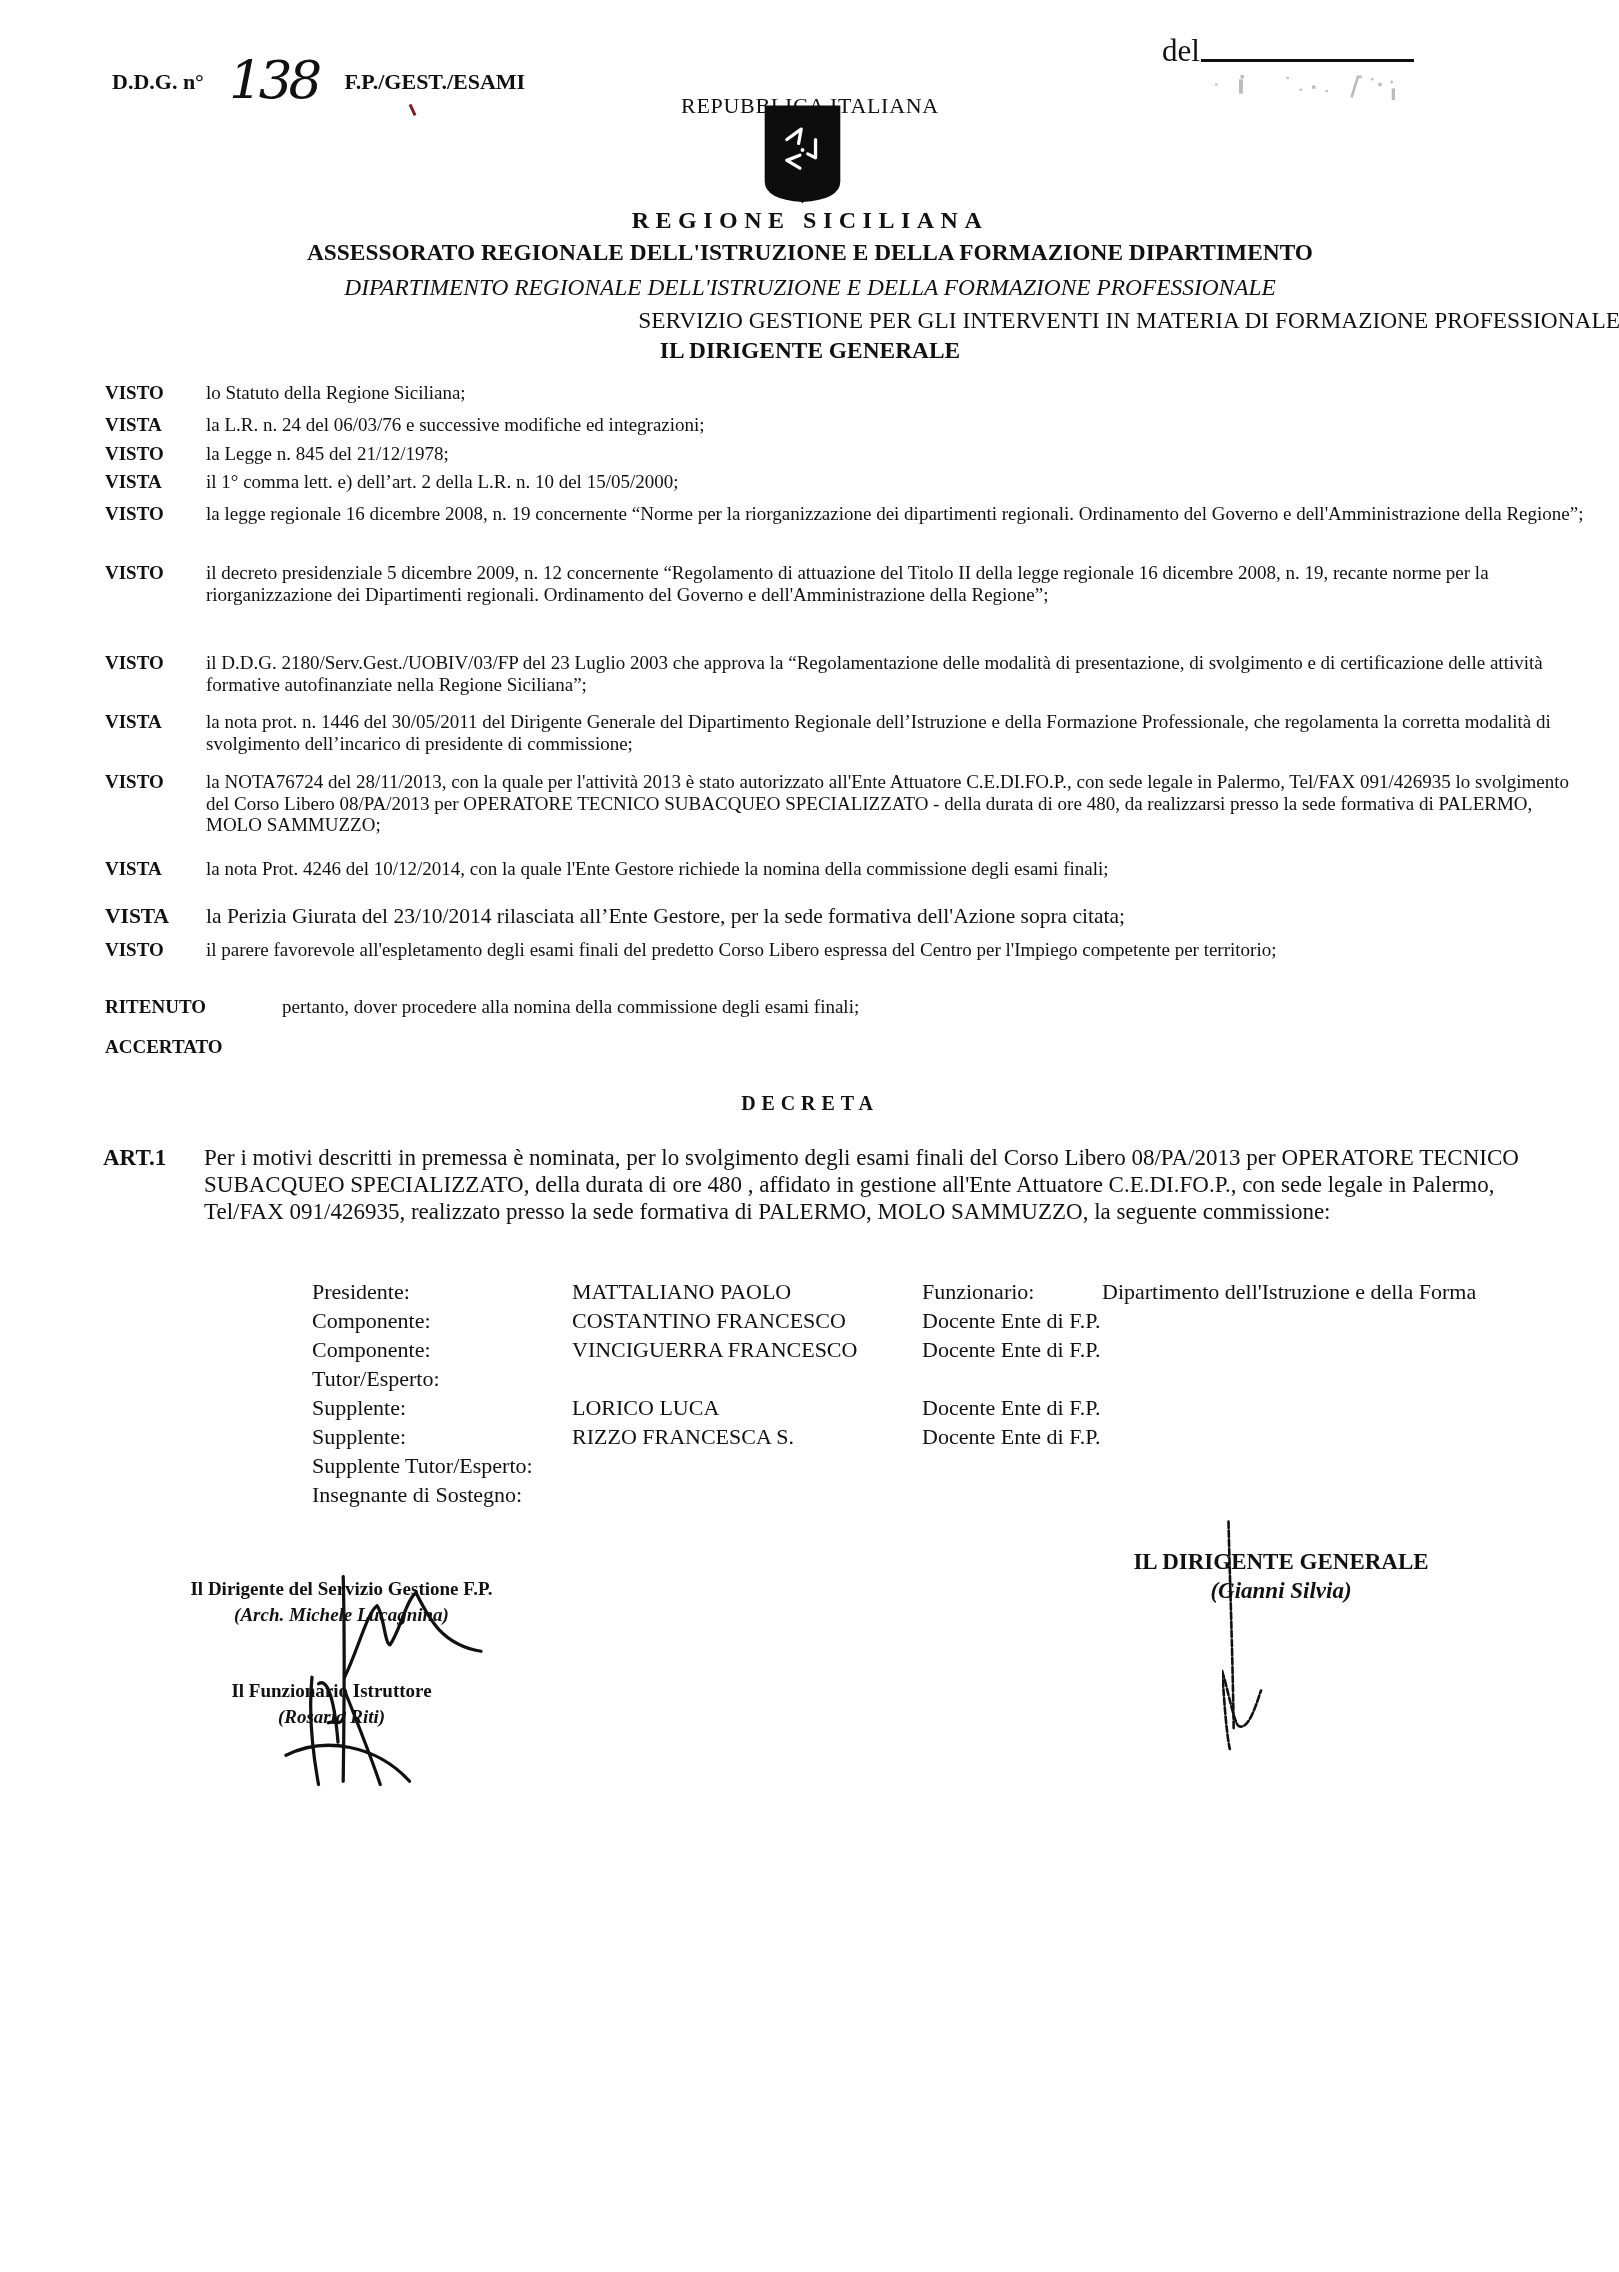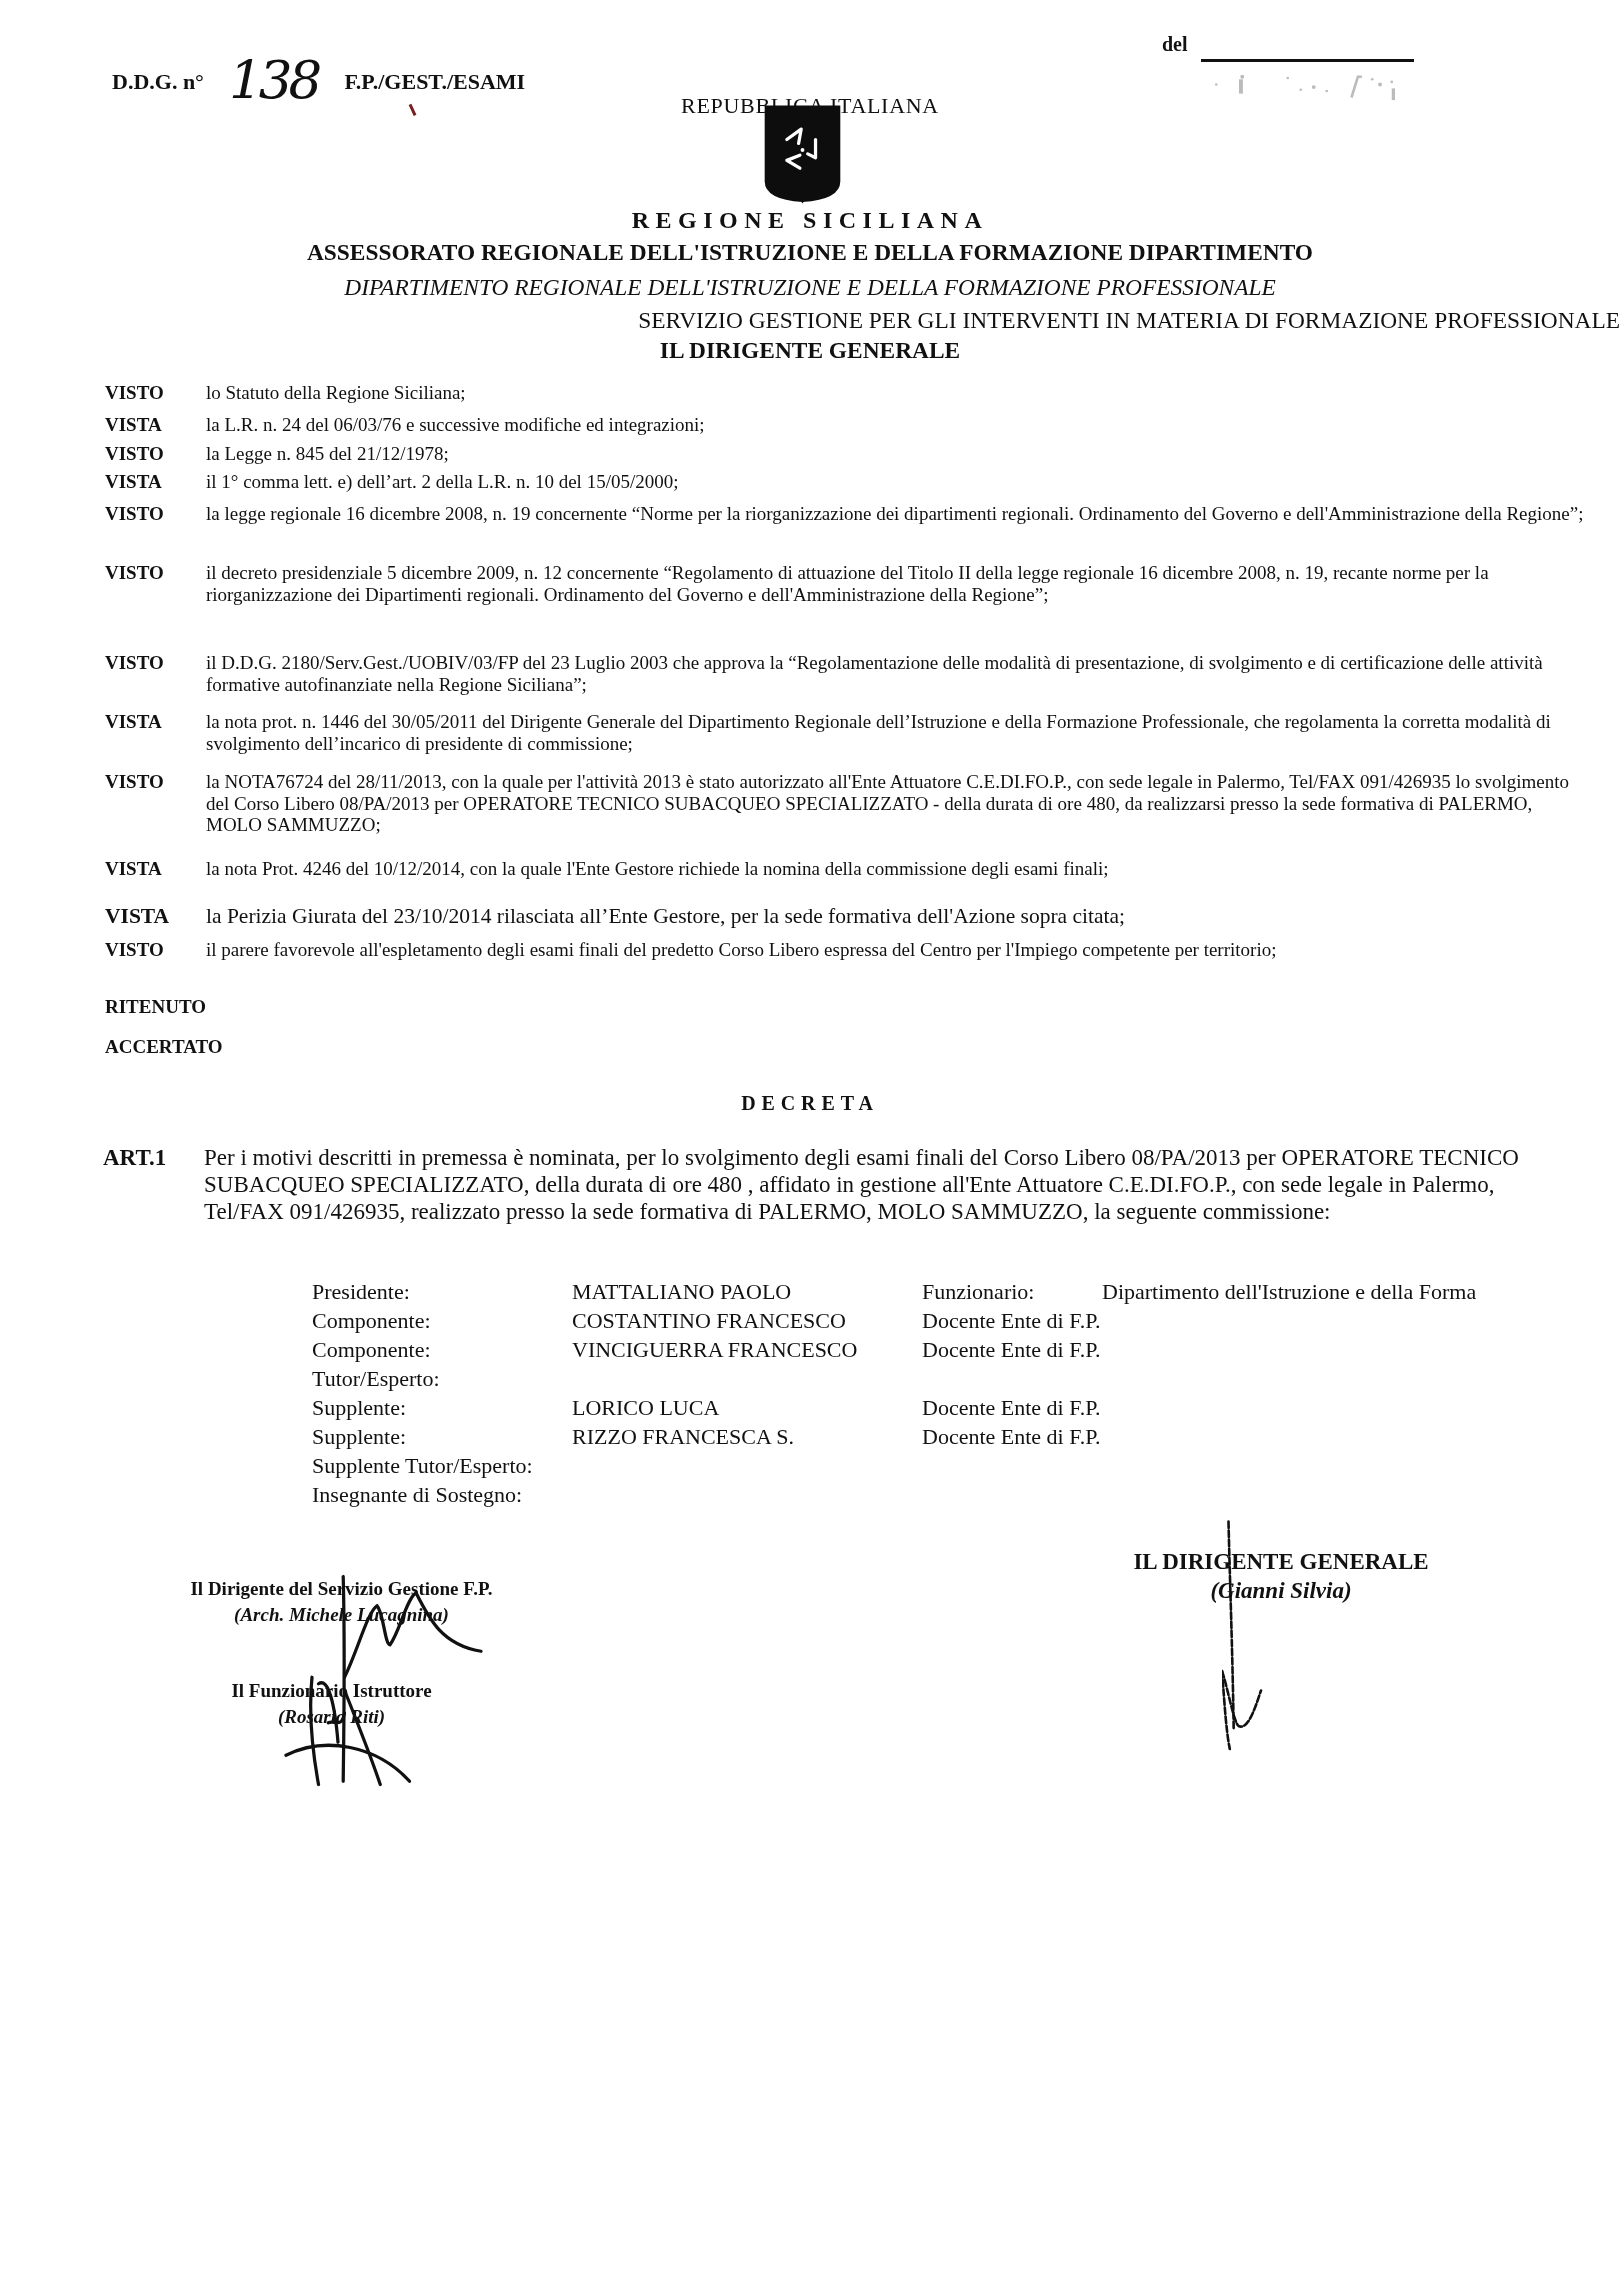--- a/index.html
+++ b/index.html
@@ -7,21 +7,21 @@
     width: 1620px; height: 2273px; position: relative; overflow: hidden;
     font-family: "Liberation Serif", "DejaVu Serif", serif; color: #111111;
   }
   .abs { position: absolute; }
   .center { left: 0; width: 1620px; text-align: center; }
 
   
   .ddg { left: 112px; top: 30px; font-size: 22px; font-weight: bold; }
   .ddg-num { font-family: "DejaVu Serif", serif; font-size: 53px; font-weight: normal; font-style: italic;
              display: inline-block; margin: 10px 26px 0 25px; position: relative; top: 9px; letter-spacing: -3.9px; }
-  .del { left: 1162px; top: 32.5px; font-size: 20px; font-weight: bold; }
+  .del { left: 1162px; top: 32.5px; font-size: 31px; font-weight: normal; }
   .del-line { left: 1201px; top: 59px; width: 213px; height: 2.6px; background: #111; }
   .stamp { left: 1203px; top: 65px; width: 215px; height: 39px; color: #777; font-size: 22px; letter-spacing: 5.2px;
            opacity: .55; font-style: italic; }
   .rep { top: 85px; font-size: 22px; letter-spacing: 0.7px; margin-top: 8px; }
   .emblem { left: 762px; top: 103px; width: 81px; height: 103px; }
   .tick { left: 411px; top: 104px; width: 2.6px; height: 11.7px; background: #7a1f1f; transform: rotate(-25deg); }
 
   .h-regione { top: 207px; font-size: 24px; font-weight: bold; letter-spacing: 6.5px; }
   .h-assess { top: 239px; font-size: 23.4px; font-weight: bold; }
   .h-dip { top: 274px; font-size: 23.4px; font-style: italic; }
@@ -151,20 +151,21 @@
 <div class="abs prem big" style="top:905px">
   <span class="lab">VISTA</span>
   <div class="txt">la Perizia Giurata del 23/10/2014 rilasciata all’Ente  Gestore, per la sede formativa dell'Azione sopra citata;</div>
 </div>
 <div class="abs prem" style="top:939px">
   <span class="lab">VISTO</span>
   <div class="txt">il parere favorevole all'espletamento degli esami finali del predetto Corso Libero espressa del Centro per l'Impiego competente per territorio;</div>
 </div>
 <div class="abs prem wide" style="top:996px">
   <span class="lab">RITENUTO</span>
+  <div class="txt">pertanto, dover procedere alla nomina della commissione degli esami finali;</div>
 </div>
 <div class="abs prem wide" style="top:1036px">
   <span class="lab">ACCERTATO</span>
 </div>
 
 <div class="abs center decreta">DECRETA</div>
 
 <div class="abs art" style="top:1144px">
   <span class="lab">ART.1</span>
   <div class="txt">Per i motivi descritti in premessa è nominata, per lo svolgimento degli esami finali del Corso Libero 08/PA/2013 per OPERATORE TECNICO SUBACQUEO SPECIALIZZATO,  della durata di ore 480 , affidato in gestione all'Ente Attuatore C.E.DI.FO.P., con sede legale in Palermo, Tel/FAX 091/426935, realizzato presso la sede formativa di PALERMO, MOLO SAMMUZZO, la seguente commissione:</div>

